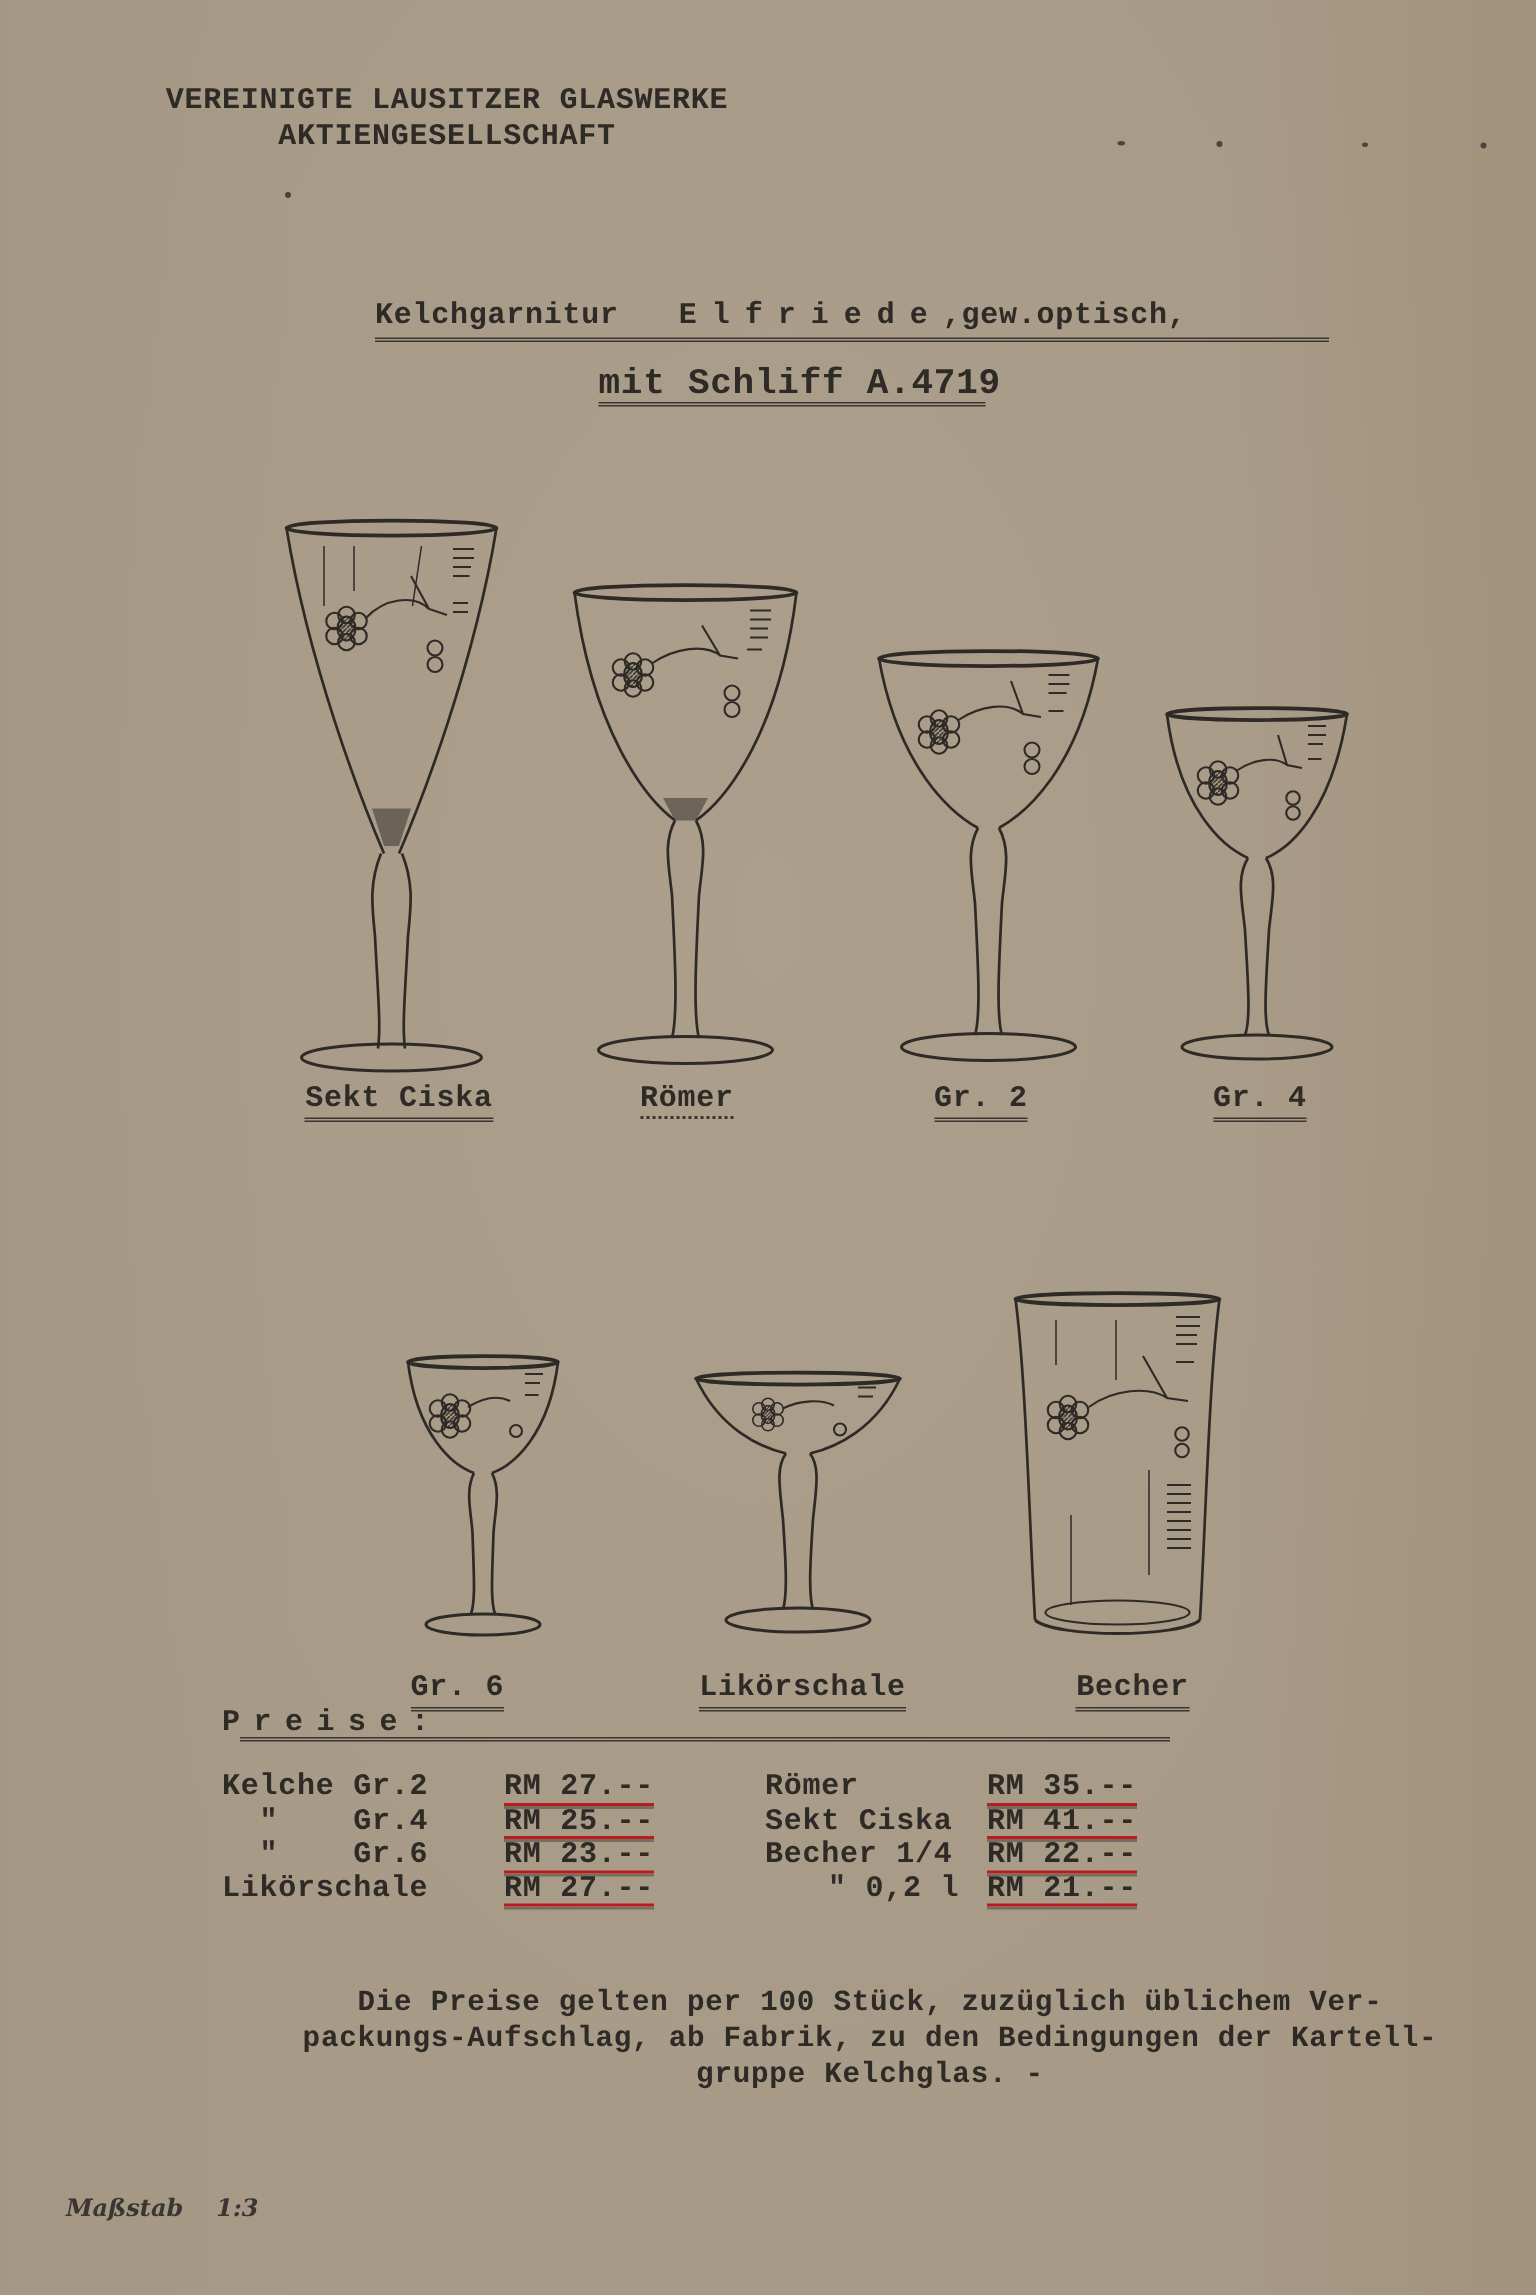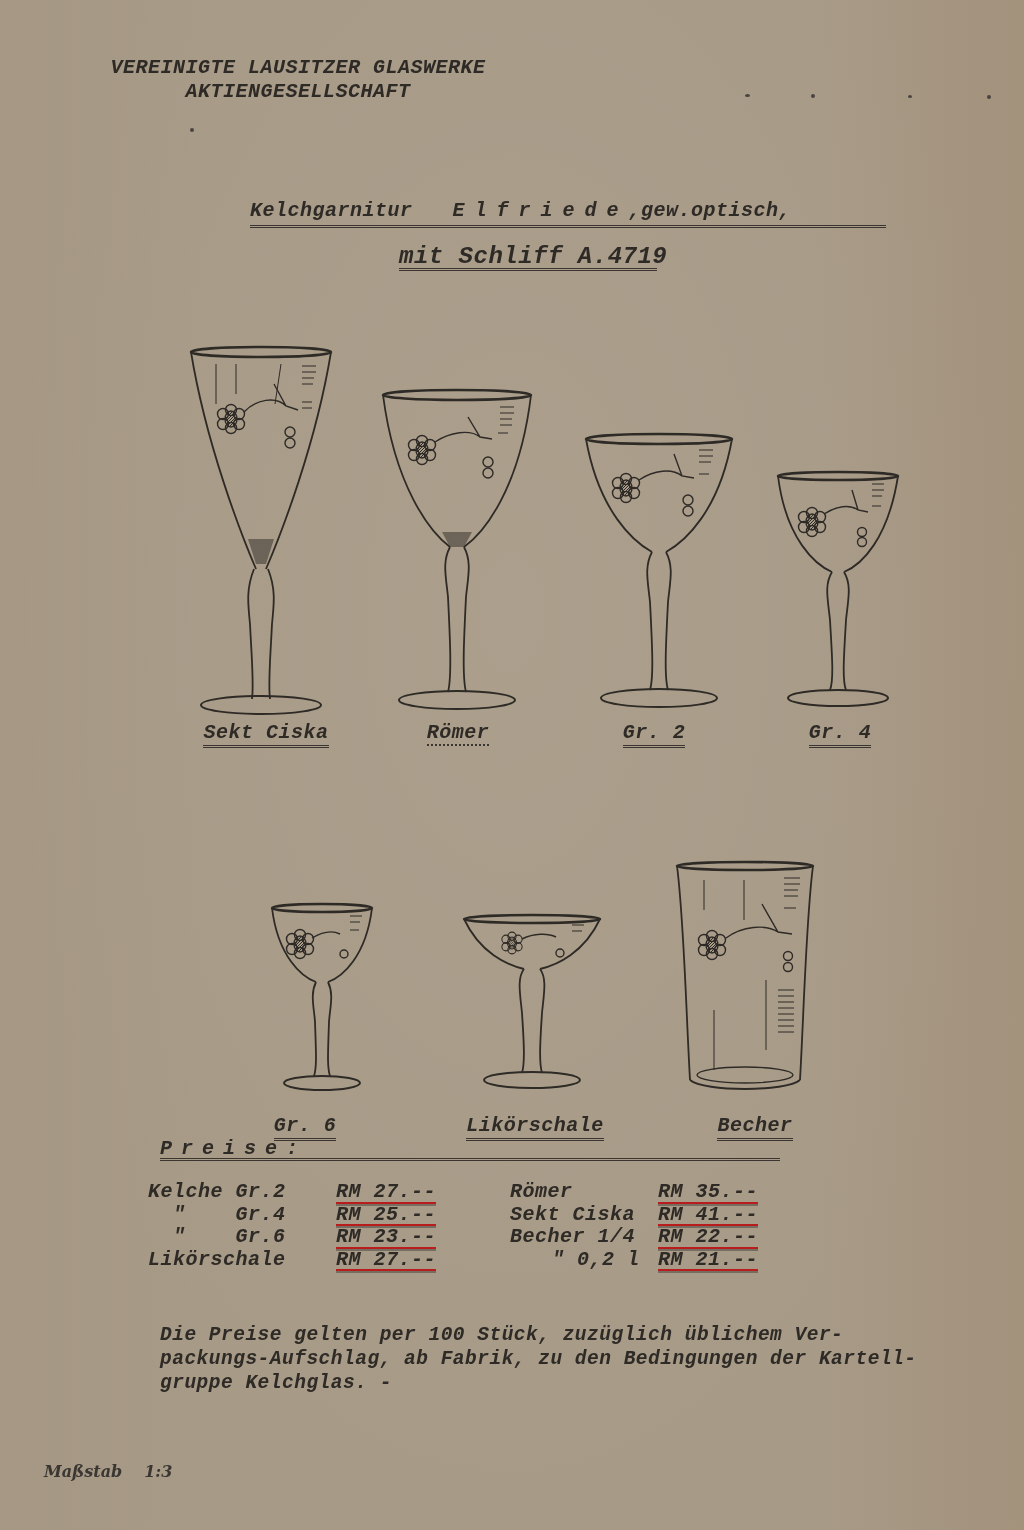--- a/index.html
+++ b/index.html
@@ -7,45 +7,45 @@
     width: 1024px; height: 1530px; overflow: hidden;
     background: #a79a87;
     background-image:
       radial-gradient(ellipse at 50% 40%, rgba(180,168,150,0.35), rgba(0,0,0,0) 70%),
       linear-gradient(90deg, rgba(120,100,80,0.05), rgba(0,0,0,0) 20%, rgba(0,0,0,0) 80%, rgba(140,100,60,0.15));
     font-family: "Liberation Mono", "DejaVu Sans Mono", monospace;
     color: #2c2824;
     position: relative;
   }
   .abs { position: absolute; }
-  .typed { font-family: "Liberation Mono", "DejaVu Sans Mono", monospace; font-weight: bold; color: #2e2a26; letter-spacing: 0.5px; font-style: italic; }
+  .typed { font-family: "Liberation Mono", "DejaVu Sans Mono", monospace; font-weight: bold; color: #2e2a26; letter-spacing: 0.5px; }
   .uu { border-bottom: 3px double #3a3530; padding-bottom: 1px; }
 
   #company { left: 88px; top: 56px; font-size: 20px; line-height: 24px; text-align: center; width: 420px; }
   #company .line { display: block; }
 
   #title1 { left: 250px; top: 199px; font-size: 20px; }
   #title1 .spaced { letter-spacing: 10px; margin-left: 40px; }
   #title1-rule { left: 250px; top: 225px; width: 636px; height: 0; border-top: 3px double #3a3530; }
   #title2 { left: 399px; top: 243px; font-size: 24px; }
   #title2-rule { left: 399px; top: 268px; width: 258px; height: 0; border-top: 3px double #3a3530; }
 
   .glass { position: absolute; }
   .glass svg { display: block; overflow: visible; }
   .label { position: absolute; font-size: 20px; text-align: center; }
 
-  #preise-title { left: 160px; top: 1137px; font-size: 20px; letter-spacing: 9px; }
+  #preise-title { left: 148px; top: 1137px; font-size: 20px; letter-spacing: 9px; }
   #preise-rule { left: 160px; top: 1158px; width: 620px; border-top: 3px double #3a3530; }
 
   .price-table { position: absolute; font-size: 20px; line-height: 22.5px; }
   .price-row { display: flex; height: 22.5px; }
   .price-item { white-space: pre; }
   .price-val { white-space: pre; border-bottom: 2px solid #b91c1c; box-shadow: 0 2px 0 0 rgba(58,53,48,0.45); }
 
-  #note { left: 160px; top: 1323px; width: 840px; font-size: 19.5px; line-height: 24px; }
+  #note { left: 160px; top: 1323px; width: 840px; font-size: 19.5px; line-height: 24px; text-align: center; }
   #note .line { display: block; white-space: pre; }
 
   #scale { left: 44px; top: 1462px; font-family: "DejaVu Serif", serif; font-style: italic; font-size: 16px; color: #3a3632; font-weight: bold; }
   #scale .ratio { margin-left: 22px; }
 
   .speck { position: absolute; background: #4a443e; border-radius: 50%; }
 </style>
 </head>
 <body>
 

